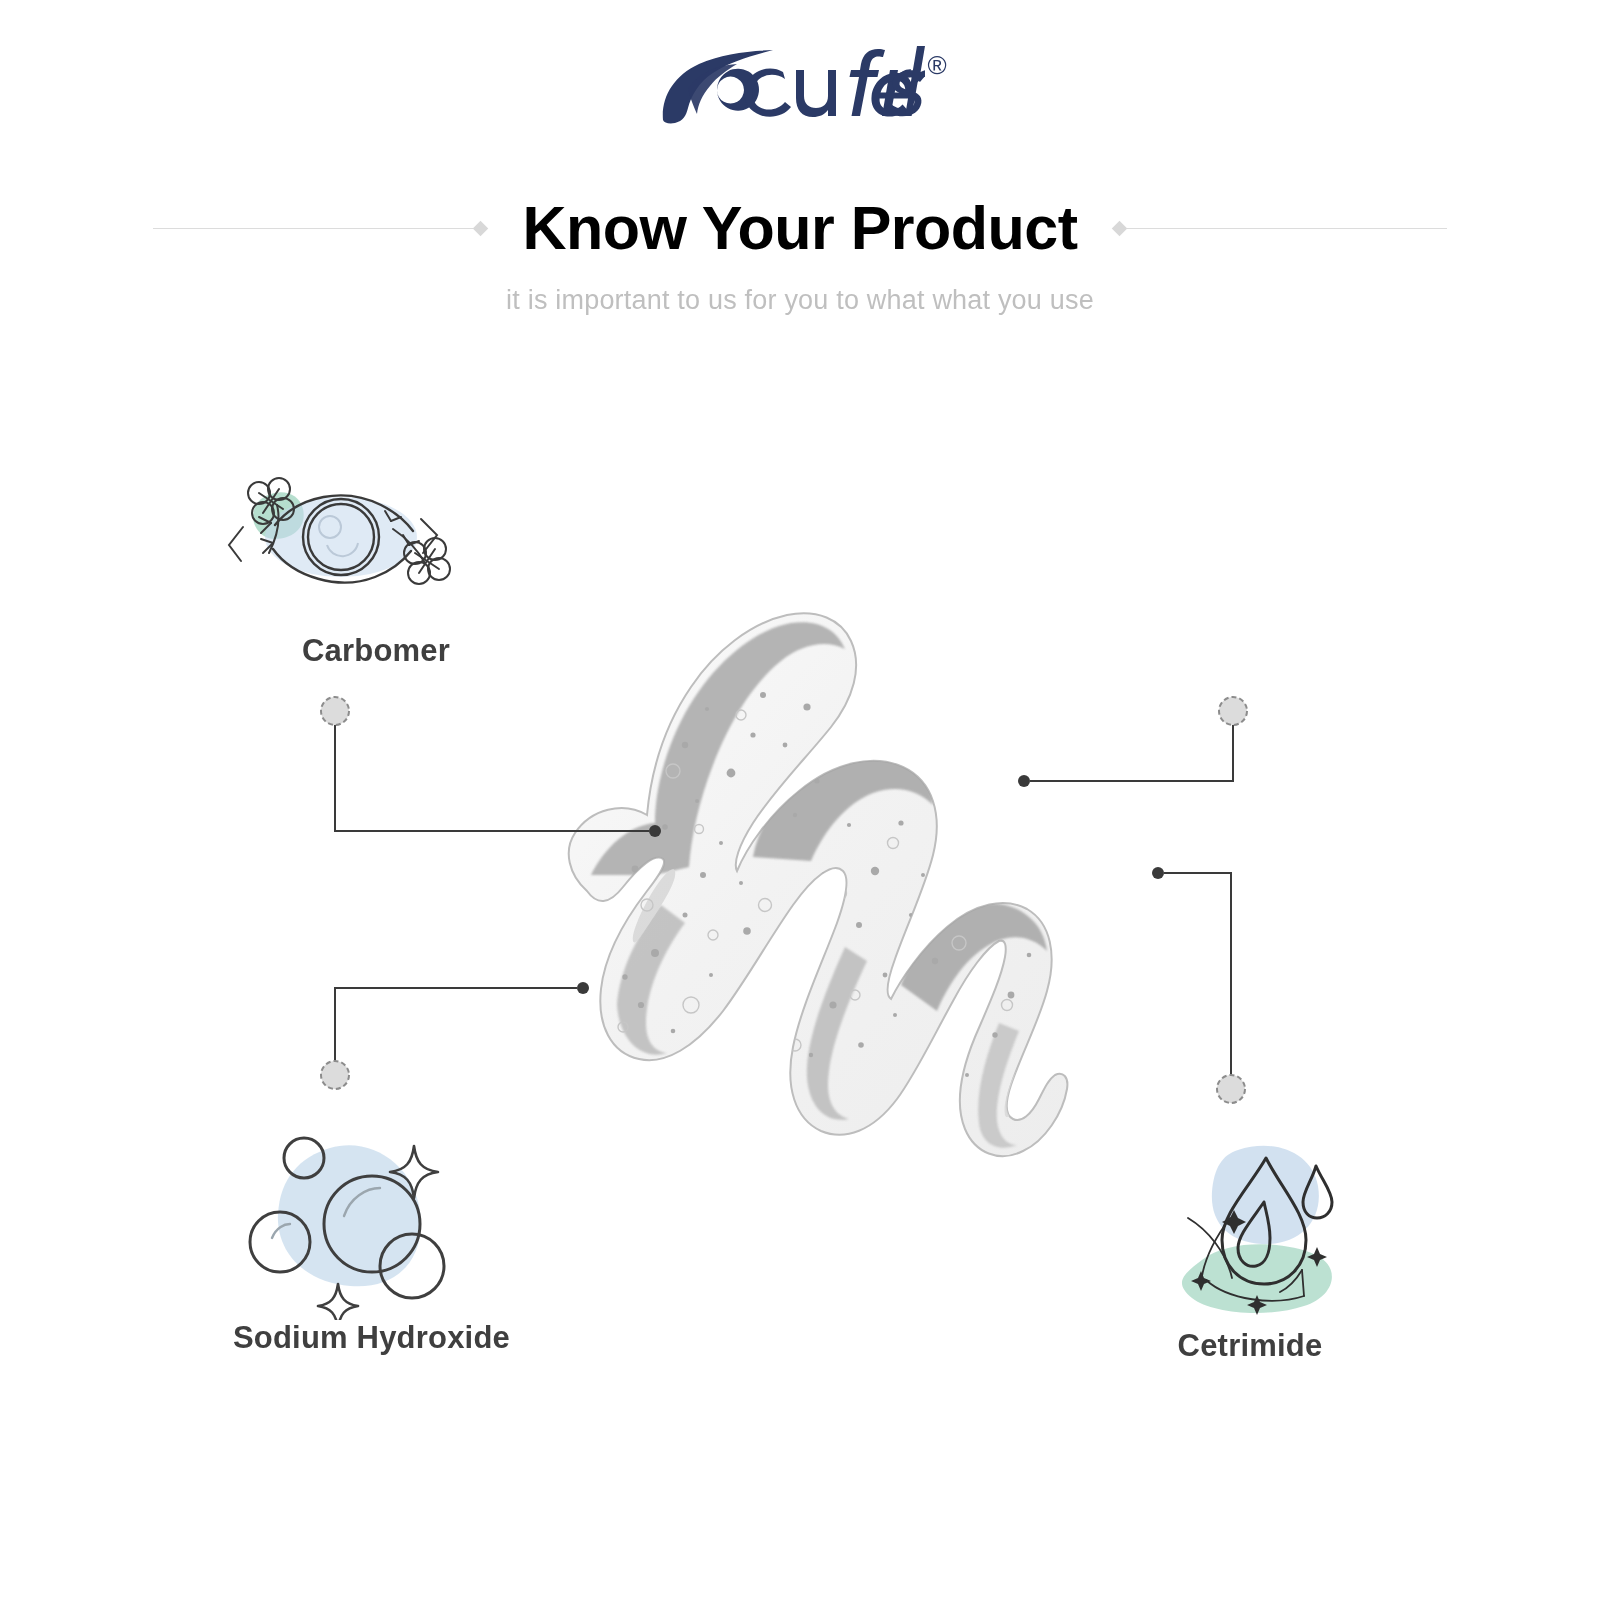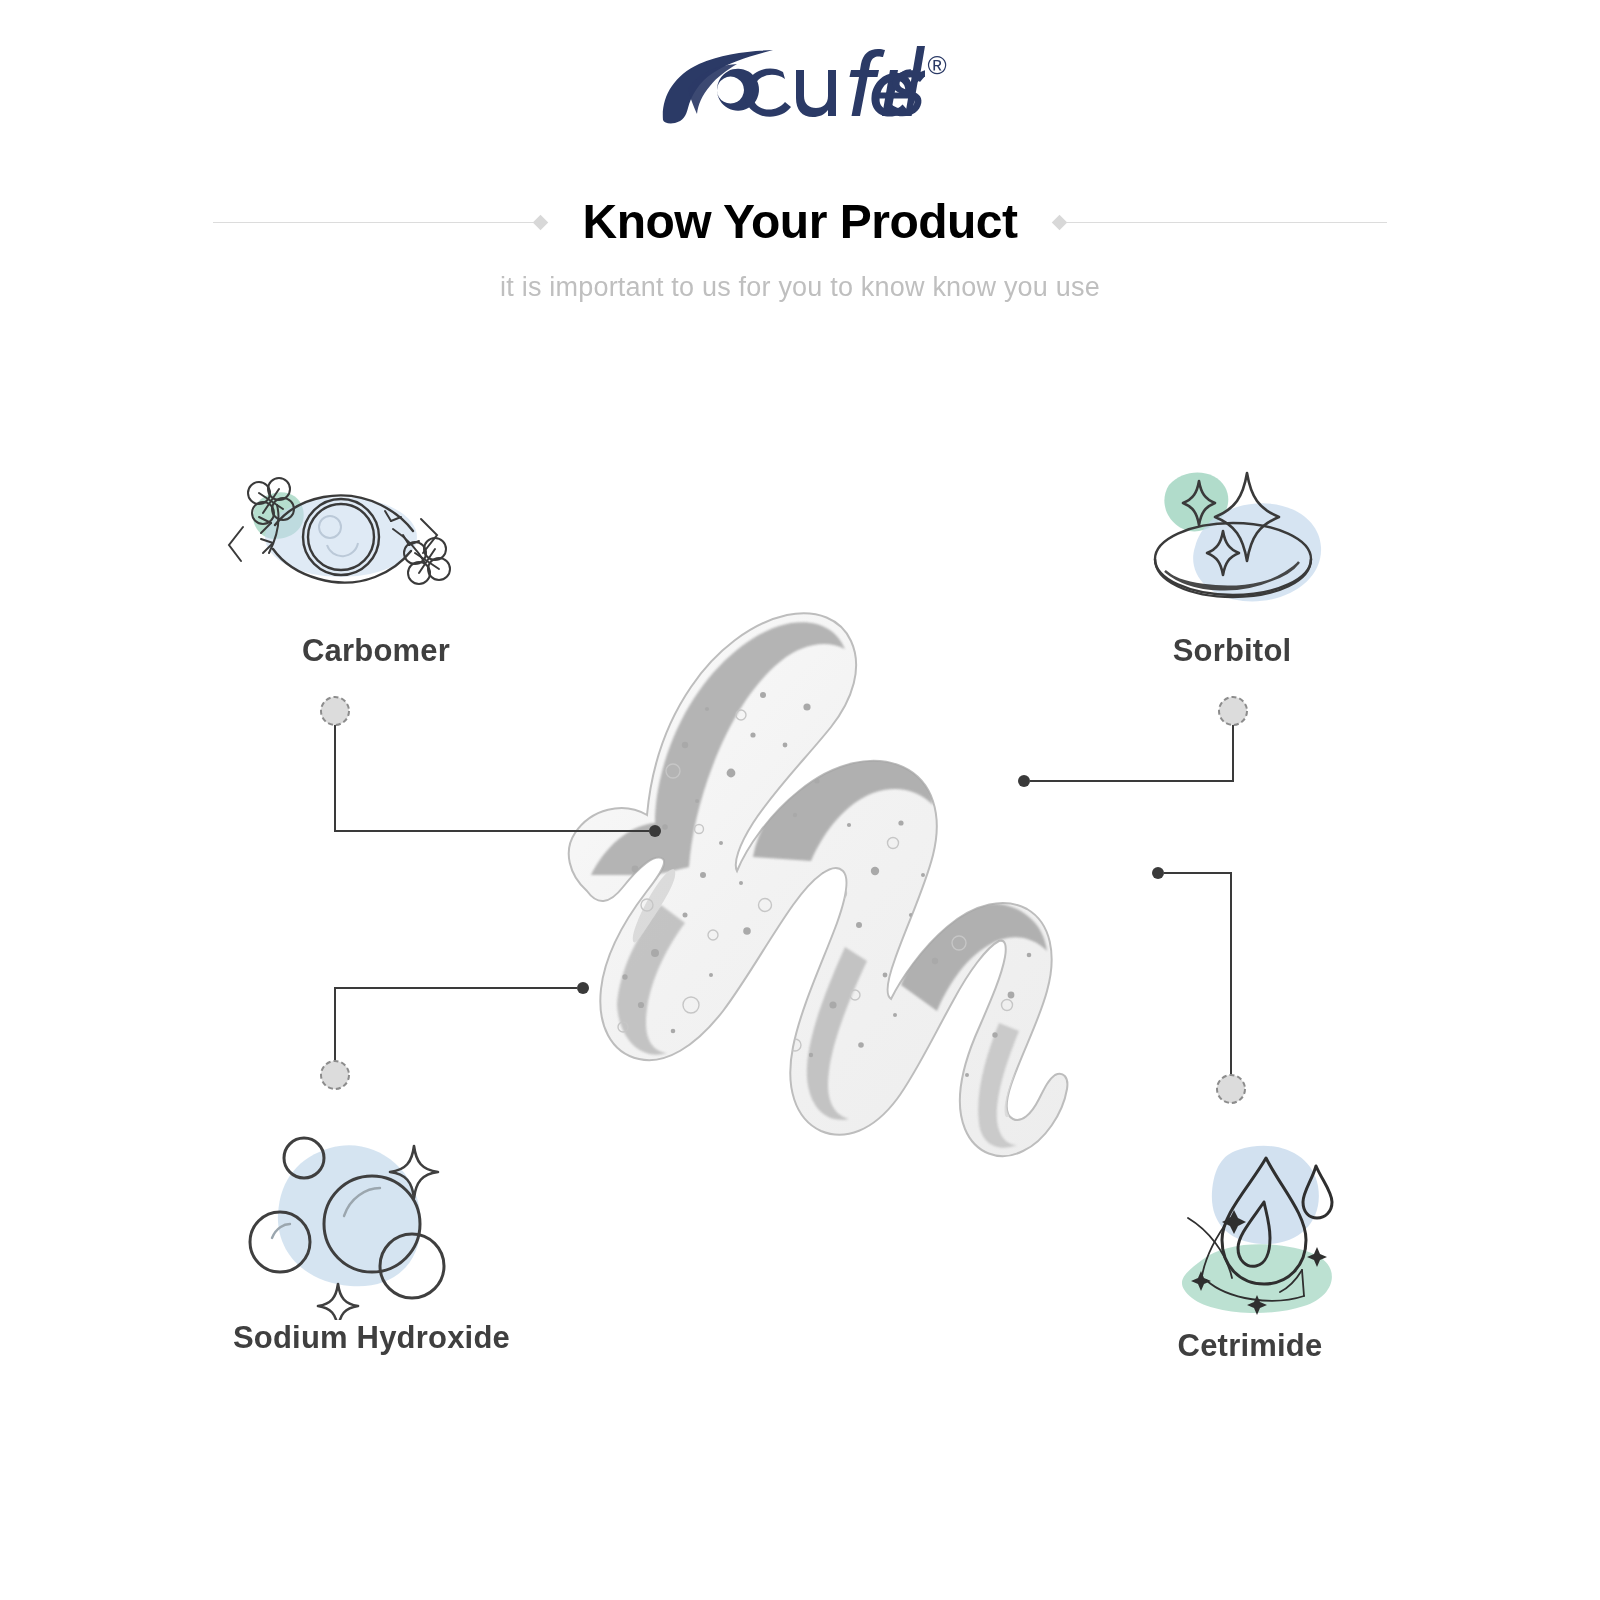--- a/index.html
+++ b/index.html
@@ -32,21 +32,21 @@
     width:1600px;
   }
   .rule{ height:1px; background:#DCDCDC; flex:0 0 auto; }
   .rule.left{ width:320px; }
   .rule.right{ width:320px; }
   .diamond{
     width:11px; height:11px; background:#D8D8D8;
     transform:rotate(45deg); flex:0 0 auto; margin:0 2px;
   }
   .page-title{
-    font-size:48px; font-weight:bold; color:#000000;
+    font-size:61px; font-weight:bold; color:#000000;
     letter-spacing:-0.5px; white-space:nowrap;
     padding:0 34px; line-height:1.0;
   }
   .subtitle{
     margin-top:26px; font-size:27px; color:#BFBFBF; font-weight:400;
     letter-spacing:0.2px;
   }
 
   
   .gel{ position:absolute; left:355px; top:575px; width:900px; height:600px; }
@@ -117,21 +117,21 @@
   </div>
 
   <div class="head">
     <div class="title-row">
       <span class="rule left"></span>
       <span class="diamond"></span>
       <h1 class="page-title">Know Your Product</h1>
       <span class="diamond"></span>
       <span class="rule right"></span>
     </div>
-    <p class="subtitle">it is important to us for you to know know you use</p>
+    <p class="subtitle">it is important to us for you to what what you use</p>
   </div>
 
   <div class="gel">
     <svg width="900" height="600" viewBox="0 0 900 600" aria-hidden="true">
       <defs>
         <linearGradient id="gelFill" x1="0" y1="0" x2="1" y2="1">
           <stop offset="0%" stop-color="#FAFAFA"></stop>
           <stop offset="45%" stop-color="#F2F2F2"></stop>
           <stop offset="100%" stop-color="#EDEDED"></stop>
         </linearGradient>
@@ -402,44 +402,20 @@
               <circle cx="-8" cy="10" r="11"></circle>
             <path d="M-12 -10 L12 6"></path>
               <path d="M8 -14 L-8 10"></path>
           </g>
         </g>
       </svg>
     </span>
     <span class="label" style="top:168px; left:-5px;">Carbomer</span>
   </div>
 
-  <div class="node right" style="left:1125px; top:455px; width:220px; height:230px;">
-    <span class="icon">
-      <svg width="220" height="160" viewBox="0 0 220 160" aria-hidden="true">
-        <path d="M44 30 C60 12 90 14 100 32 C110 50 96 72 74 76 C50 80 30 52 44 30 Z" fill="#A9D8C5" opacity="0.9"></path>
-        <path d="M112 52 C152 40 194 58 196 92 C198 126 160 150 118 146
-                 C80 142 62 116 70 92 C76 70 92 58 112 52 Z" fill="#C5D9EC" opacity="0.7"></path>
-        <g fill="none" stroke="#3A3A3A" stroke-width="2.4">
-          <ellipse cx="108" cy="104" rx="78" ry="36"></ellipse>
-          <path d="M30 104 C30 126 64 142 108 142 C152 142 186 126 186 104"></path>
-          <path d="M40 116 C66 138 120 142 160 118 C168 113 172 110 174 107
-                   C160 126 120 136 78 130 C58 127 46 122 40 116 Z" fill="#3A3A3A" opacity="0.92"></path>
-        </g>
-        <g fill="none" stroke="#3A3A3A" stroke-width="2.6" stroke-linejoin="round">
-          <path d="M122 18 C126 42 134 54 154 62 C134 70 126 82 122 106
-                   C118 82 110 70 90 62 C110 54 118 42 122 18 Z"></path>
-          <path d="M74 26 C76 38 80 44 90 48 C80 52 76 58 74 70
-                   C72 58 68 52 58 48 C68 44 72 38 74 26 Z"></path>
-          <path d="M98 76 C100 88 104 94 114 98 C104 102 100 108 98 120
-                   C96 108 92 102 82 98 C92 94 96 88 98 76 Z"></path>
-        </g>
-      </svg>
-    </span>
-    <span class="label" style="top:178px; left:-3px;">Sorbitol</span>
-  </div>
 
   <div class="node left" style="left:190px; top:1120px; width:320px; height:250px;">
     <span class="icon" style="left:48px;">
       <svg width="230" height="200" viewBox="0 0 230 200" aria-hidden="true">
         <path d="M92 28 C132 16 176 44 182 92 C188 140 158 170 112 166
                  C66 162 38 132 40 94 C42 58 62 37 92 28 Z" fill="#C5D9EC" opacity="0.72"></path>
         <g fill="none" stroke="#3F3F3F" stroke-width="3">
           <circle cx="134" cy="104" r="48"></circle>
           <circle cx="66" cy="38" r="20"></circle>
           <circle cx="42" cy="122" r="30"></circle>

